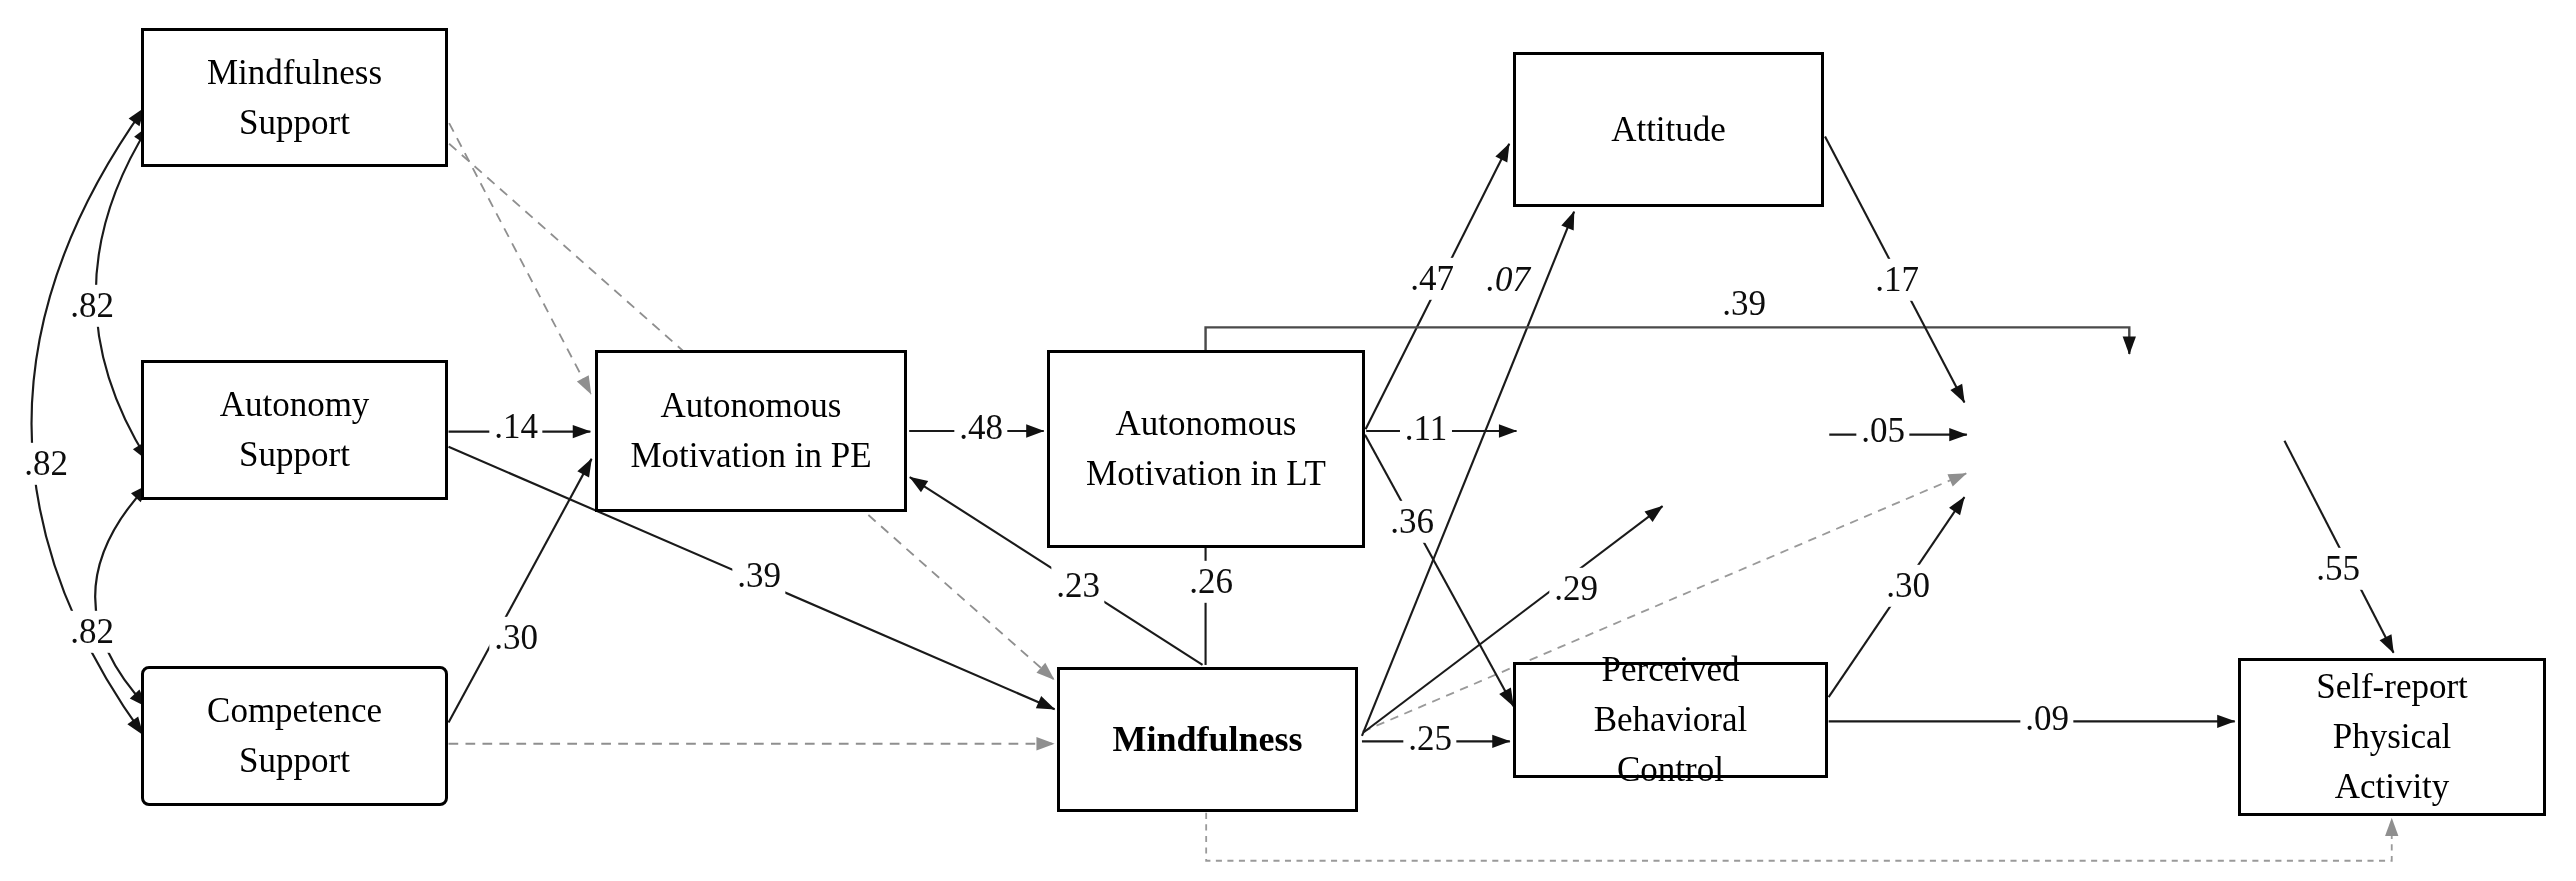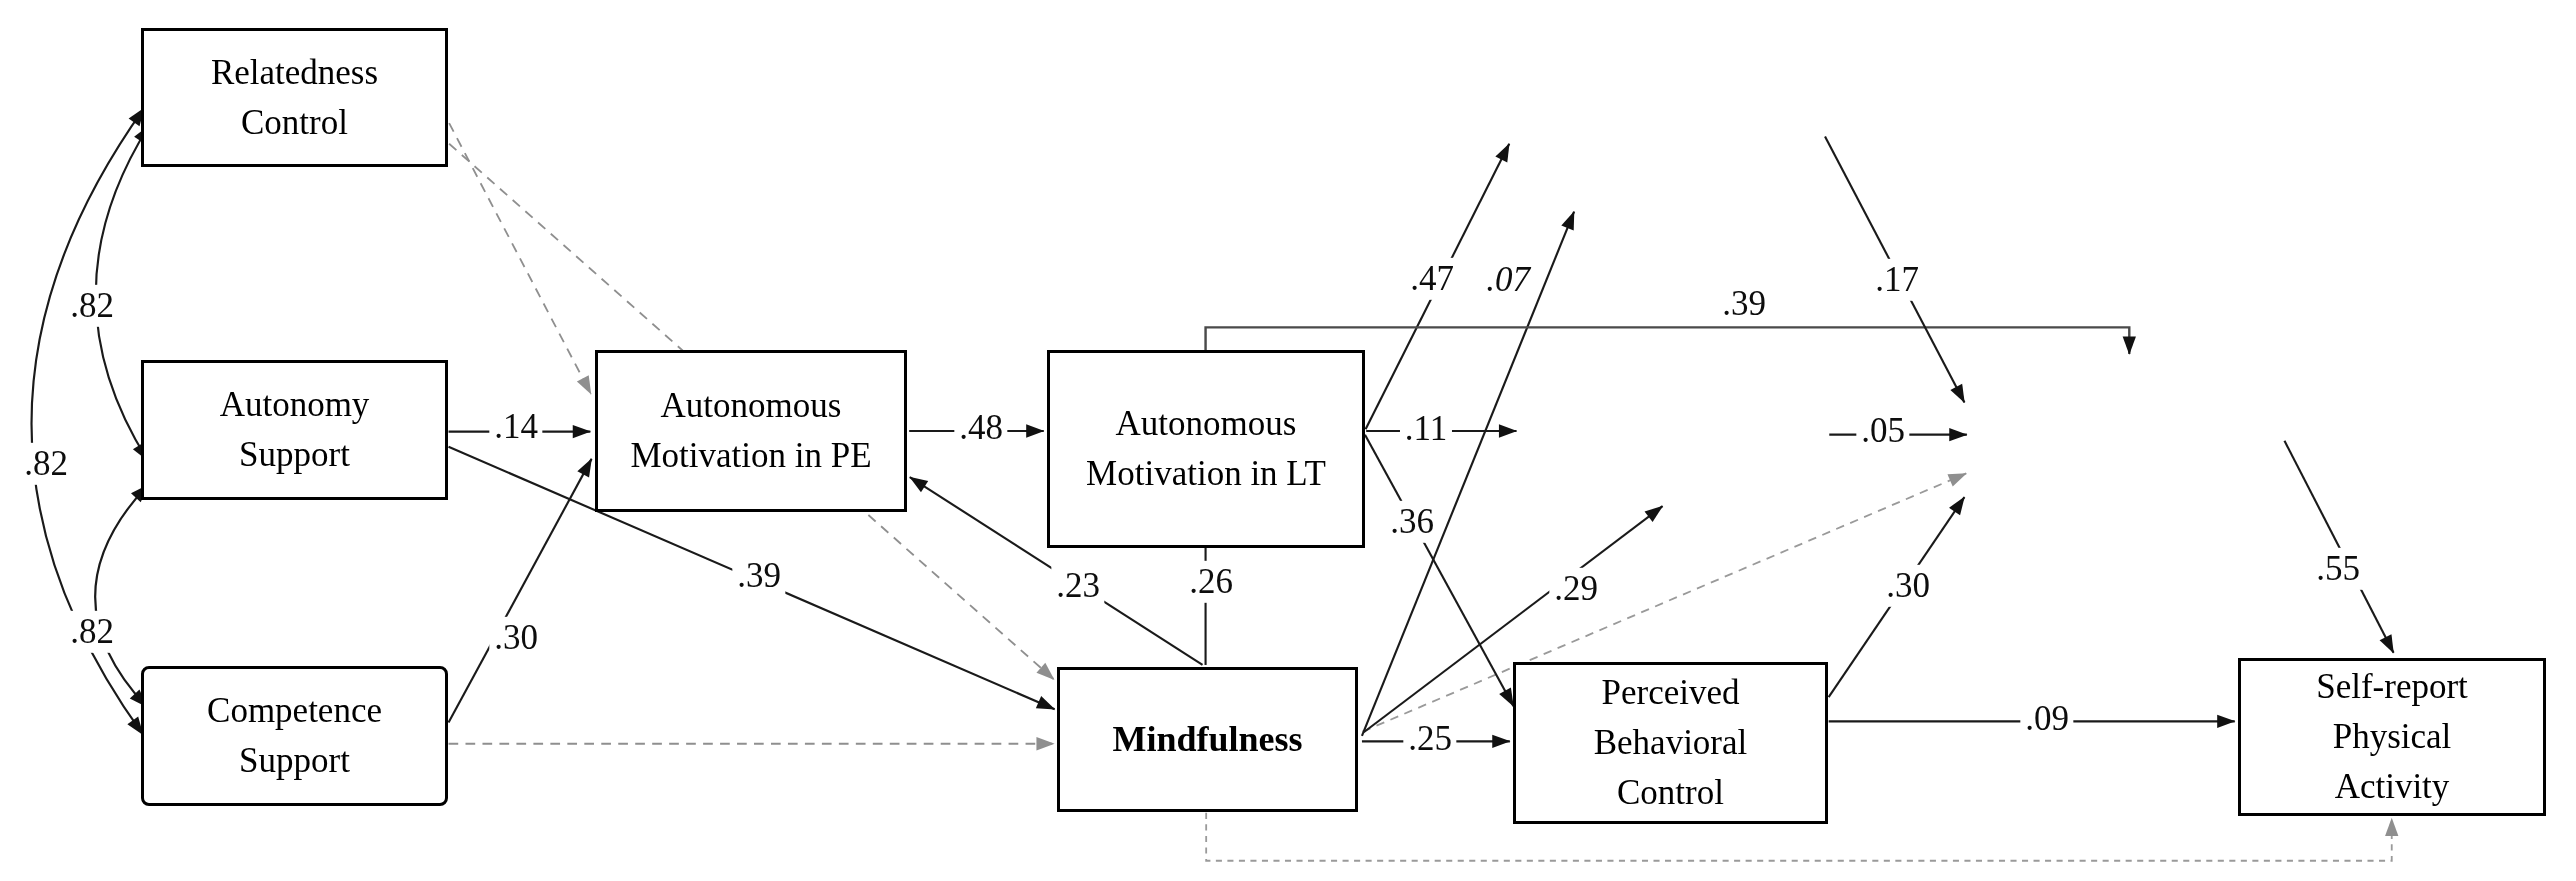--- a/index.html
+++ b/index.html
@@ -38,21 +38,21 @@
   }
   .node .inner { display: inline-block; }
   .n-rs    { left: 141px;  top: 28px;   width: 307px; height: 139px; }
   .n-as    { left: 141px;  top: 360px;  width: 307px; height: 140px; }
   .n-cs    { left: 141px;  top: 666px; width: 307px; height: 140px; border-radius: 8px; }
   .n-ampe  { left: 595px;  top: 350px;  width: 312px; height: 162px; }
   .n-amlt  { left: 1047px; top: 350px;  width: 318px; height: 198px; }
   .n-mind  { left: 1057px; top: 667px; width: 301px; height: 145px; font-weight: 700; font-size: 36px; }
   .n-att   { left: 1513px; top: 52px;   width: 311px; height: 155px; }
   .n-sn    { left: 1520px; top: 360px;  width: 309px; height: 142px; }
-  .n-pbc   { left: 1513px; top: 662px; width: 315px; height: 162px; }
+  .n-pbc   { left: 1513px; top: 662px; width: 315px; height: 116px; }
   .n-int   { left: 1970px; top: 358px;  width: 314px; height: 157px; }
   .n-srpa  { left: 2238px; top: 658px; width: 308px; height: 158px; }
   .n-rs .inner, .n-as .inner, .n-cs .inner { max-width: 206px; }
   .n-ampe .inner, .n-amlt .inner { max-width: 261px; }
   .n-sn .inner   { max-width: 182px; }
   .n-pbc .inner  { max-width: 194px; }
   .n-srpa .inner { max-width: 194px; }
   .coef {
     position: absolute;
     transform: translate(-50%, -50%);
@@ -106,36 +106,39 @@
     <path d="M2247,1223 L2491,1223" fill="none" stroke="#1a1a1a" stroke-width="3.5" marker-end="url(#ab)"></path>
     <path d="M1989,578 L1989,540 L3513,540 L3513,584" fill="none" stroke="#4a4a4a" stroke-width="4" marker-end="url(#ab)"></path>
     <path d="M3011,225 L3241,664" fill="none" stroke="#1a1a1a" stroke-width="3.5" marker-end="url(#ab)"></path>
     <path d="M3018,717 L3245,717" fill="none" stroke="#1a1a1a" stroke-width="3.5" marker-end="url(#ab)"></path>
     <path d="M3017,1150 L3241,820" fill="none" stroke="#1a1a1a" stroke-width="3.5" marker-end="url(#ab)"></path>
     <path d="M3769,727 L3949,1077" fill="none" stroke="#1a1a1a" stroke-width="3.5" marker-end="url(#ab)"></path>
     <path d="M3017,1190 L3687,1190" fill="none" stroke="#1a1a1a" stroke-width="3.5" marker-end="url(#ab)"></path>
   </svg>
 
   <div class="node n-rs">
-    <span class="inner">Relatedness Control</span>
+    <span class="inner">Mindfulness Support</span>
   </div>
   <div class="node n-as">
     <span class="inner">Autonomy Support</span>
   </div>
   <div class="node n-cs">
     <span class="inner">Competence Support</span>
   </div>
   <div class="node n-ampe">
     <span class="inner">Autonomous Motivation in PE</span>
   </div>
   <div class="node n-amlt">
     <span class="inner">Autonomous Motivation in LT</span>
   </div>
   <div class="node n-mind">
     <span class="inner">Mindfulness</span>
+  </div>
+  <div class="node n-att">
+    <span class="inner">Attitude</span>
   </div>
   <div class="node n-pbc">
     <span class="inner">Perceived Behavioral Control</span>
   </div>
   <div class="node n-srpa">
     <span class="inner">Self-report Physical Activity</span>
   </div>
 
   <span class="coef" style="left:92px;  top:306px;">.82</span>
   <span class="coef" style="left:46px;   top:464px;">.82</span>

